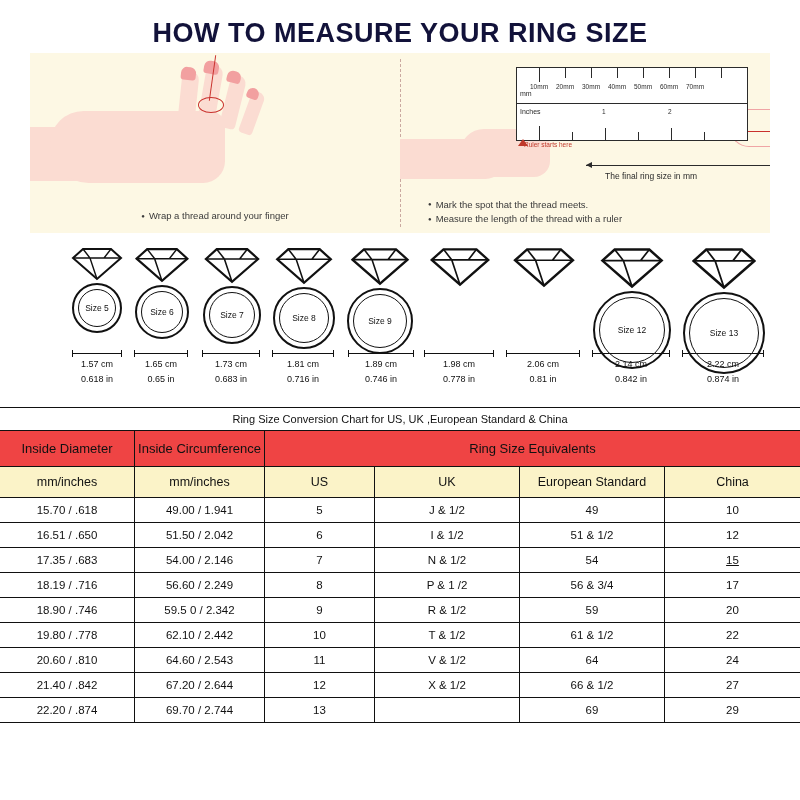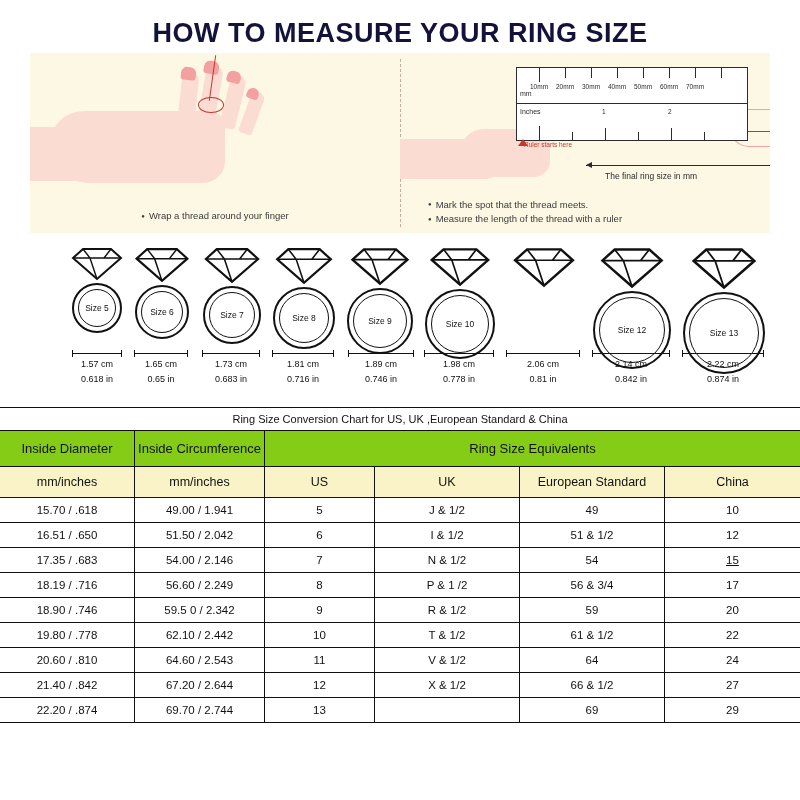--- a/index.html
+++ b/index.html
@@ -219,21 +219,21 @@
     border: 1px solid #111;
     text-align: center;
     font-weight: normal;
     padding: 6px 2px;
   }
   .tbl-title td {
     font-size: 11px;
     padding: 5px 2px;
   }
   .hdr-yellow {
-    background: #84cc16;
+    background: #ef4444;
     font-size: 13px;
     padding: 10px 2px;
   }
   .hdr-sub {
     background: #fbf3c8;
     font-size: 12.5px;
     padding: 8px 2px;
   }
 </style>
 </head>
@@ -374,23 +374,20 @@
       <div class="ring-circle" style="width:66px; height:66px;">
         <span class="ring-label">Size 9</span>
       </div>
     </div>
 
     <div class="ring-col" style="left:394px; width:88px;">
       <svg class="diamond" width="64" height="40" viewBox="0 0 52 34">
         <path d="M2 11 L12 2 L40 2 L50 11 L26 32 Z" fill="none" stroke="#111" stroke-width="2"></path>
         <path d="M2 11 L50 11 M12 2 L19 11 L26 32 M40 2 L33 11" fill="none" stroke="#111" stroke-width="1.4"></path>
       </svg>
-      <div class="ring-circle" style="width:70px; height:70px;">
-        <span class="ring-label">Size 10</span>
-      </div>
     </div>
 
     <div class="ring-col" style="left:476px; width:92px;">
       <svg class="diamond" width="66" height="41" viewBox="0 0 52 34">
         <path d="M2 11 L12 2 L40 2 L50 11 L26 32 Z" fill="none" stroke="#111" stroke-width="2"></path>
         <path d="M2 11 L50 11 M12 2 L19 11 L26 32 M40 2 L33 11" fill="none" stroke="#111" stroke-width="1.4"></path>
       </svg>
     </div>
 
     <div class="ring-col" style="left:562px; width:96px;">

